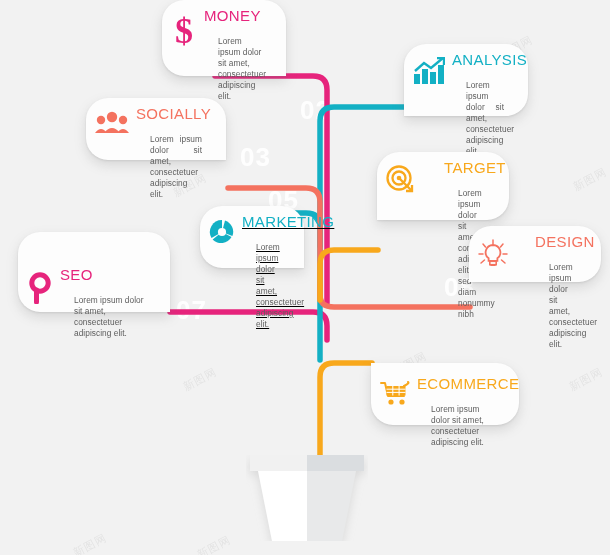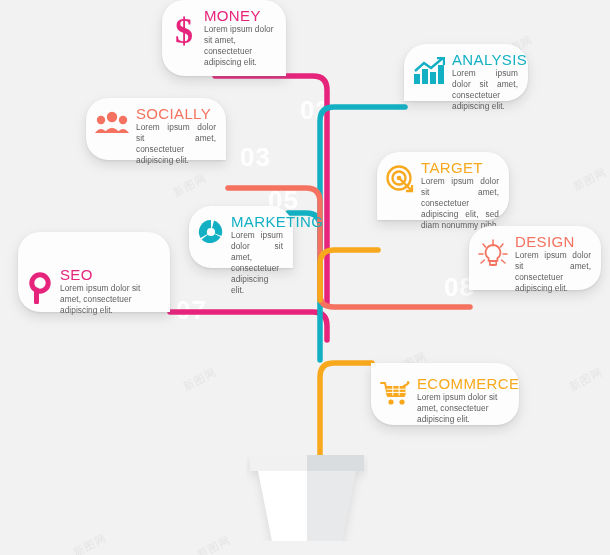--- a/index.html
+++ b/index.html
@@ -55,21 +55,21 @@
   }
   .card .body{flex:1 1 auto;min-width:0;}
   .card h3{
     margin:0 0 2px 0;
     font-size:15px;
     font-weight:normal;
     letter-spacing:.35px;
     line-height:13px;
   }
   .card p{
-    margin:0;
+    margin:14px;
     font-size:8.3px;
     line-height:11px;
     color:#5d5d5d;
     letter-spacing:.05px;
   }
   .card p.just{text-align:justify;}
 
   
   .r-tl0{border-radius:0 22px 22px 22px;}
   .r-bl0{border-radius:22px 22px 22px 0;}
@@ -143,21 +143,21 @@
       <svg width="26" height="36" viewBox="0 0 26 36">
         <text x="13" y="30" font-family="Liberation Serif, serif" font-size="36" font-weight="bold" text-anchor="middle" fill="#e6247c">$</text>
       </svg>
     </span>
     <div class="body">
       <h3 style="color: rgb(230, 36, 124);">MONEY</h3>
       <p>Lorem ipsum dolor sit amet, consectetuer adipiscing elit.</p>
     </div>
   </div>
 
-  <div class="card r-bl0" id="c-analysis" style="left:404px;top:44px;width:124px;height:57px;">
+  <div class="card r-bl0" id="c-analysis" style="left:404px;top:44px;width:124px;height:72px;">
     <span class="icon">
       <svg width="32" height="28" viewBox="0 0 32 28">
         <rect x="1" y="17" width="6" height="10" fill="#13b0c4"></rect>
         <rect x="9" y="12" width="6" height="15" fill="#13b0c4"></rect>
         <rect x="17" y="15" width="6" height="12" fill="#13b0c4"></rect>
         <rect x="25" y="8" width="6" height="19" fill="#13b0c4"></rect>
         <path d="M2 14 L11 6 L18 11 L30 1" fill="none" stroke="#13b0c4" stroke-width="2.4"></path>
         <path d="M24 1 H31 V8" fill="none" stroke="#13b0c4" stroke-width="2.4"></path>
       </svg>
     </span>
@@ -177,52 +177,52 @@
         <circle cx="17" cy="6" r="5.2" fill="#f4725f"></circle>
         <path d="M9 22 q8 -10 16 0 z" fill="#f4725f"></path>
       </svg>
     </span>
     <div class="body">
       <h3 style="color: rgb(244, 114, 95);">SOCIALLY</h3>
       <p class="just">Lorem ipsum dolor sit amet, consectetuer adipiscing elit.</p>
     </div>
   </div>
 
-  <div class="card r-bl0" id="c-target" style="left:377px;top:152px;width:132px;height:68px;">
+  <div class="card r-bl0" id="c-target" style="left:377px;top:152px;width:132px;height:68px;gap:23px;">
     <span class="icon">
       <svg width="28" height="28" viewBox="0 0 28 28">
         <circle cx="13" cy="13" r="11.5" fill="none" stroke="#f8a81c" stroke-width="2.3"></circle>
         <circle cx="13" cy="13" r="6.5" fill="none" stroke="#f8a81c" stroke-width="2.3"></circle>
         <circle cx="13" cy="13" r="2.3" fill="#f8a81c"></circle>
         <path d="M13 13 L25 25" stroke="#f8a81c" stroke-width="2.3" fill="none"></path>
         <path d="M20 26 L26 26 L26 20" fill="none" stroke="#f8a81c" stroke-width="2.3"></path>
       </svg>
     </span>
     <div class="body">
       <h3 style="color: rgb(248, 168, 28);">TARGET</h3>
       <p class="just">Lorem ipsum dolor sit amet, consectetuer adipiscing elit, sed diam nonummy nibh</p>
     </div>
   </div>
 
-  <div class="card r-br0" id="c-marketing" style="left:189px;top:206px;width:104px;height:62px;">
+  <div class="card r-br0" id="c-marketing" style="left:200px;top:206px;width:104px;height:62px;text-decoration:underline;">
     <span class="icon">
       <svg width="26" height="26" viewBox="0 0 26 26">
         <path d="M13 13 L13 1 A12 12 0 0 0 2.5 19 Z" fill="#13b0c4"></path>
         <path d="M13 13 L3.6 20.6 A12 12 0 0 0 22.5 18 Z" fill="#13b0c4"></path>
         <path d="M13 13 L23.4 17.1 A12 12 0 0 0 16 1.4 Z" fill="#13b0c4"></path>
         <circle cx="13" cy="13" r="4.1" fill="#fdfdfd"></circle>
       </svg>
     </span>
     <div class="body">
       <h3 style="color: rgb(19, 176, 196);">MARKETING</h3>
       <p class="just">Lorem ipsum dolor sit amet, consectetuer adipiscing elit.</p>
     </div>
   </div>
 
-  <div class="card r-bl0" id="c-design" style="left:469px;top:226px;width:132px;height:64px;">
+  <div class="card r-bl0" id="c-design" style="left:469px;top:226px;width:132px;height:56px;gap:20px;">
     <span class="icon">
       <svg width="30" height="30" viewBox="0 0 30 30">
         <g stroke="#f4725f" stroke-width="1.5" stroke-linecap="round">
           <line x1="15" y1="1" x2="15" y2="5"></line>
           <line x1="5" y1="5" x2="7.5" y2="8"></line>
           <line x1="25" y1="5" x2="22.5" y2="8"></line>
           <line x1="1" y1="15" x2="5" y2="15"></line>
           <line x1="29" y1="15" x2="25" y2="15"></line>
           <line x1="3" y1="24" x2="6.5" y2="21"></line>
           <line x1="27" y1="24" x2="23.5" y2="21"></line>

